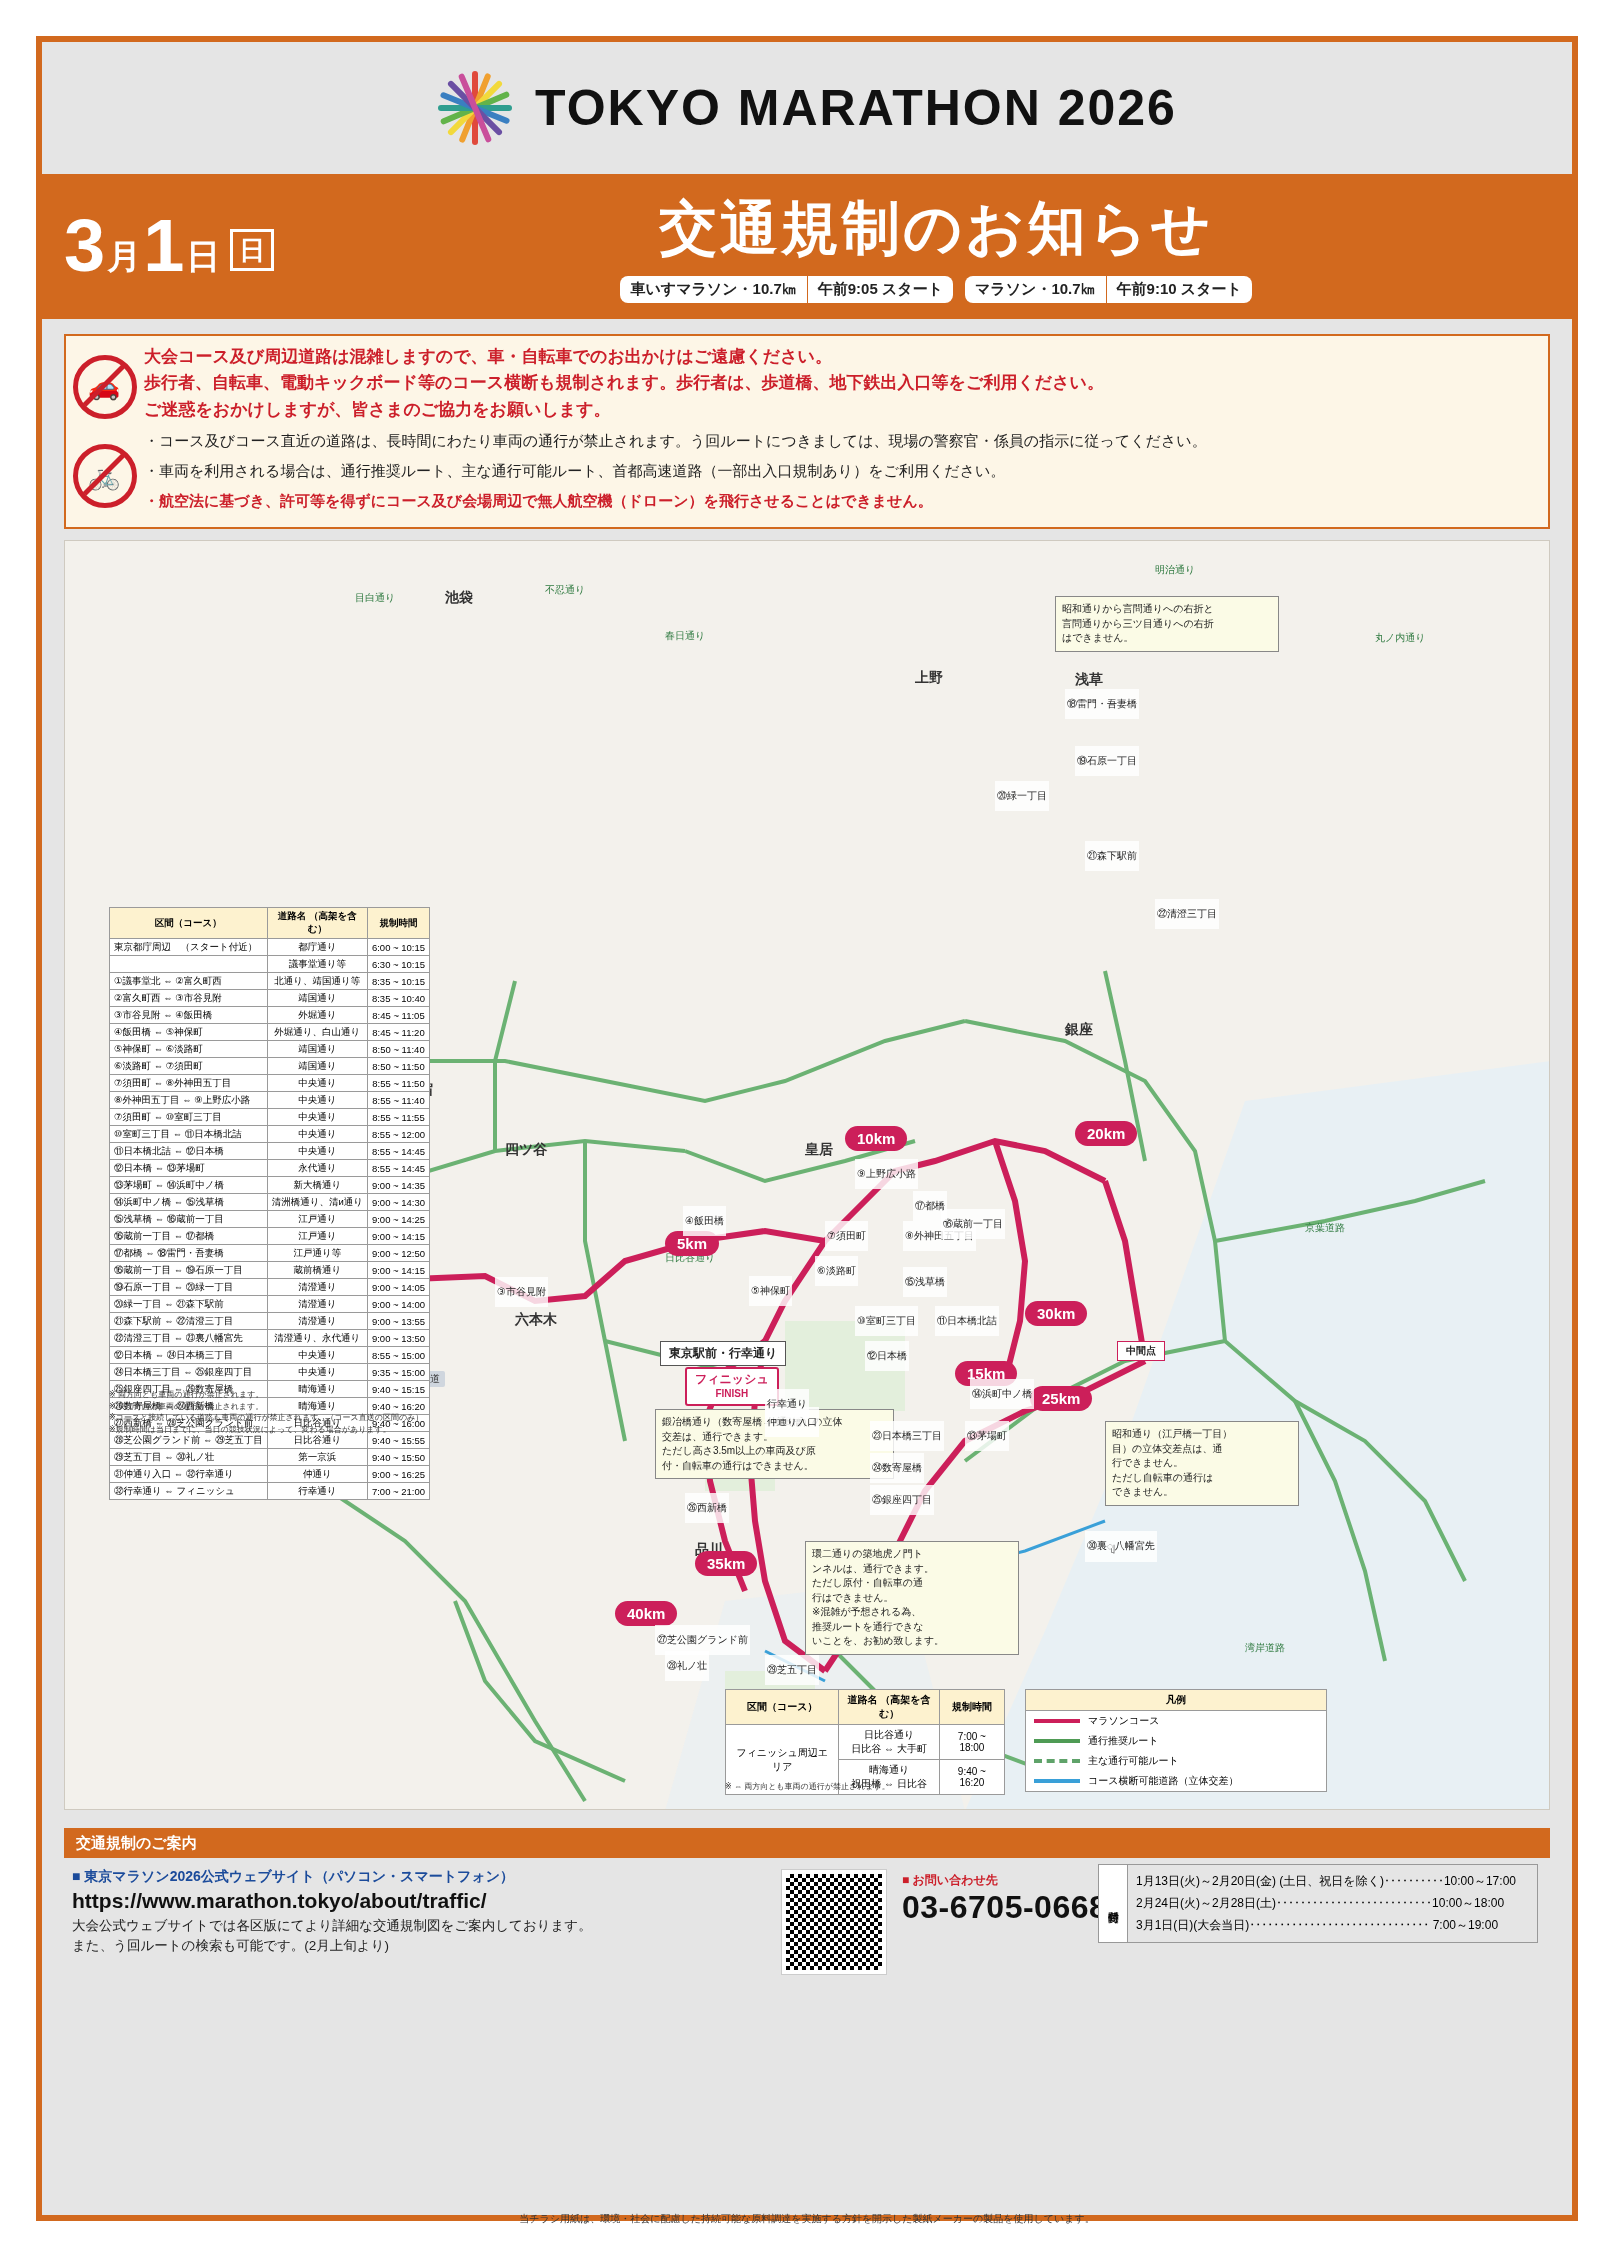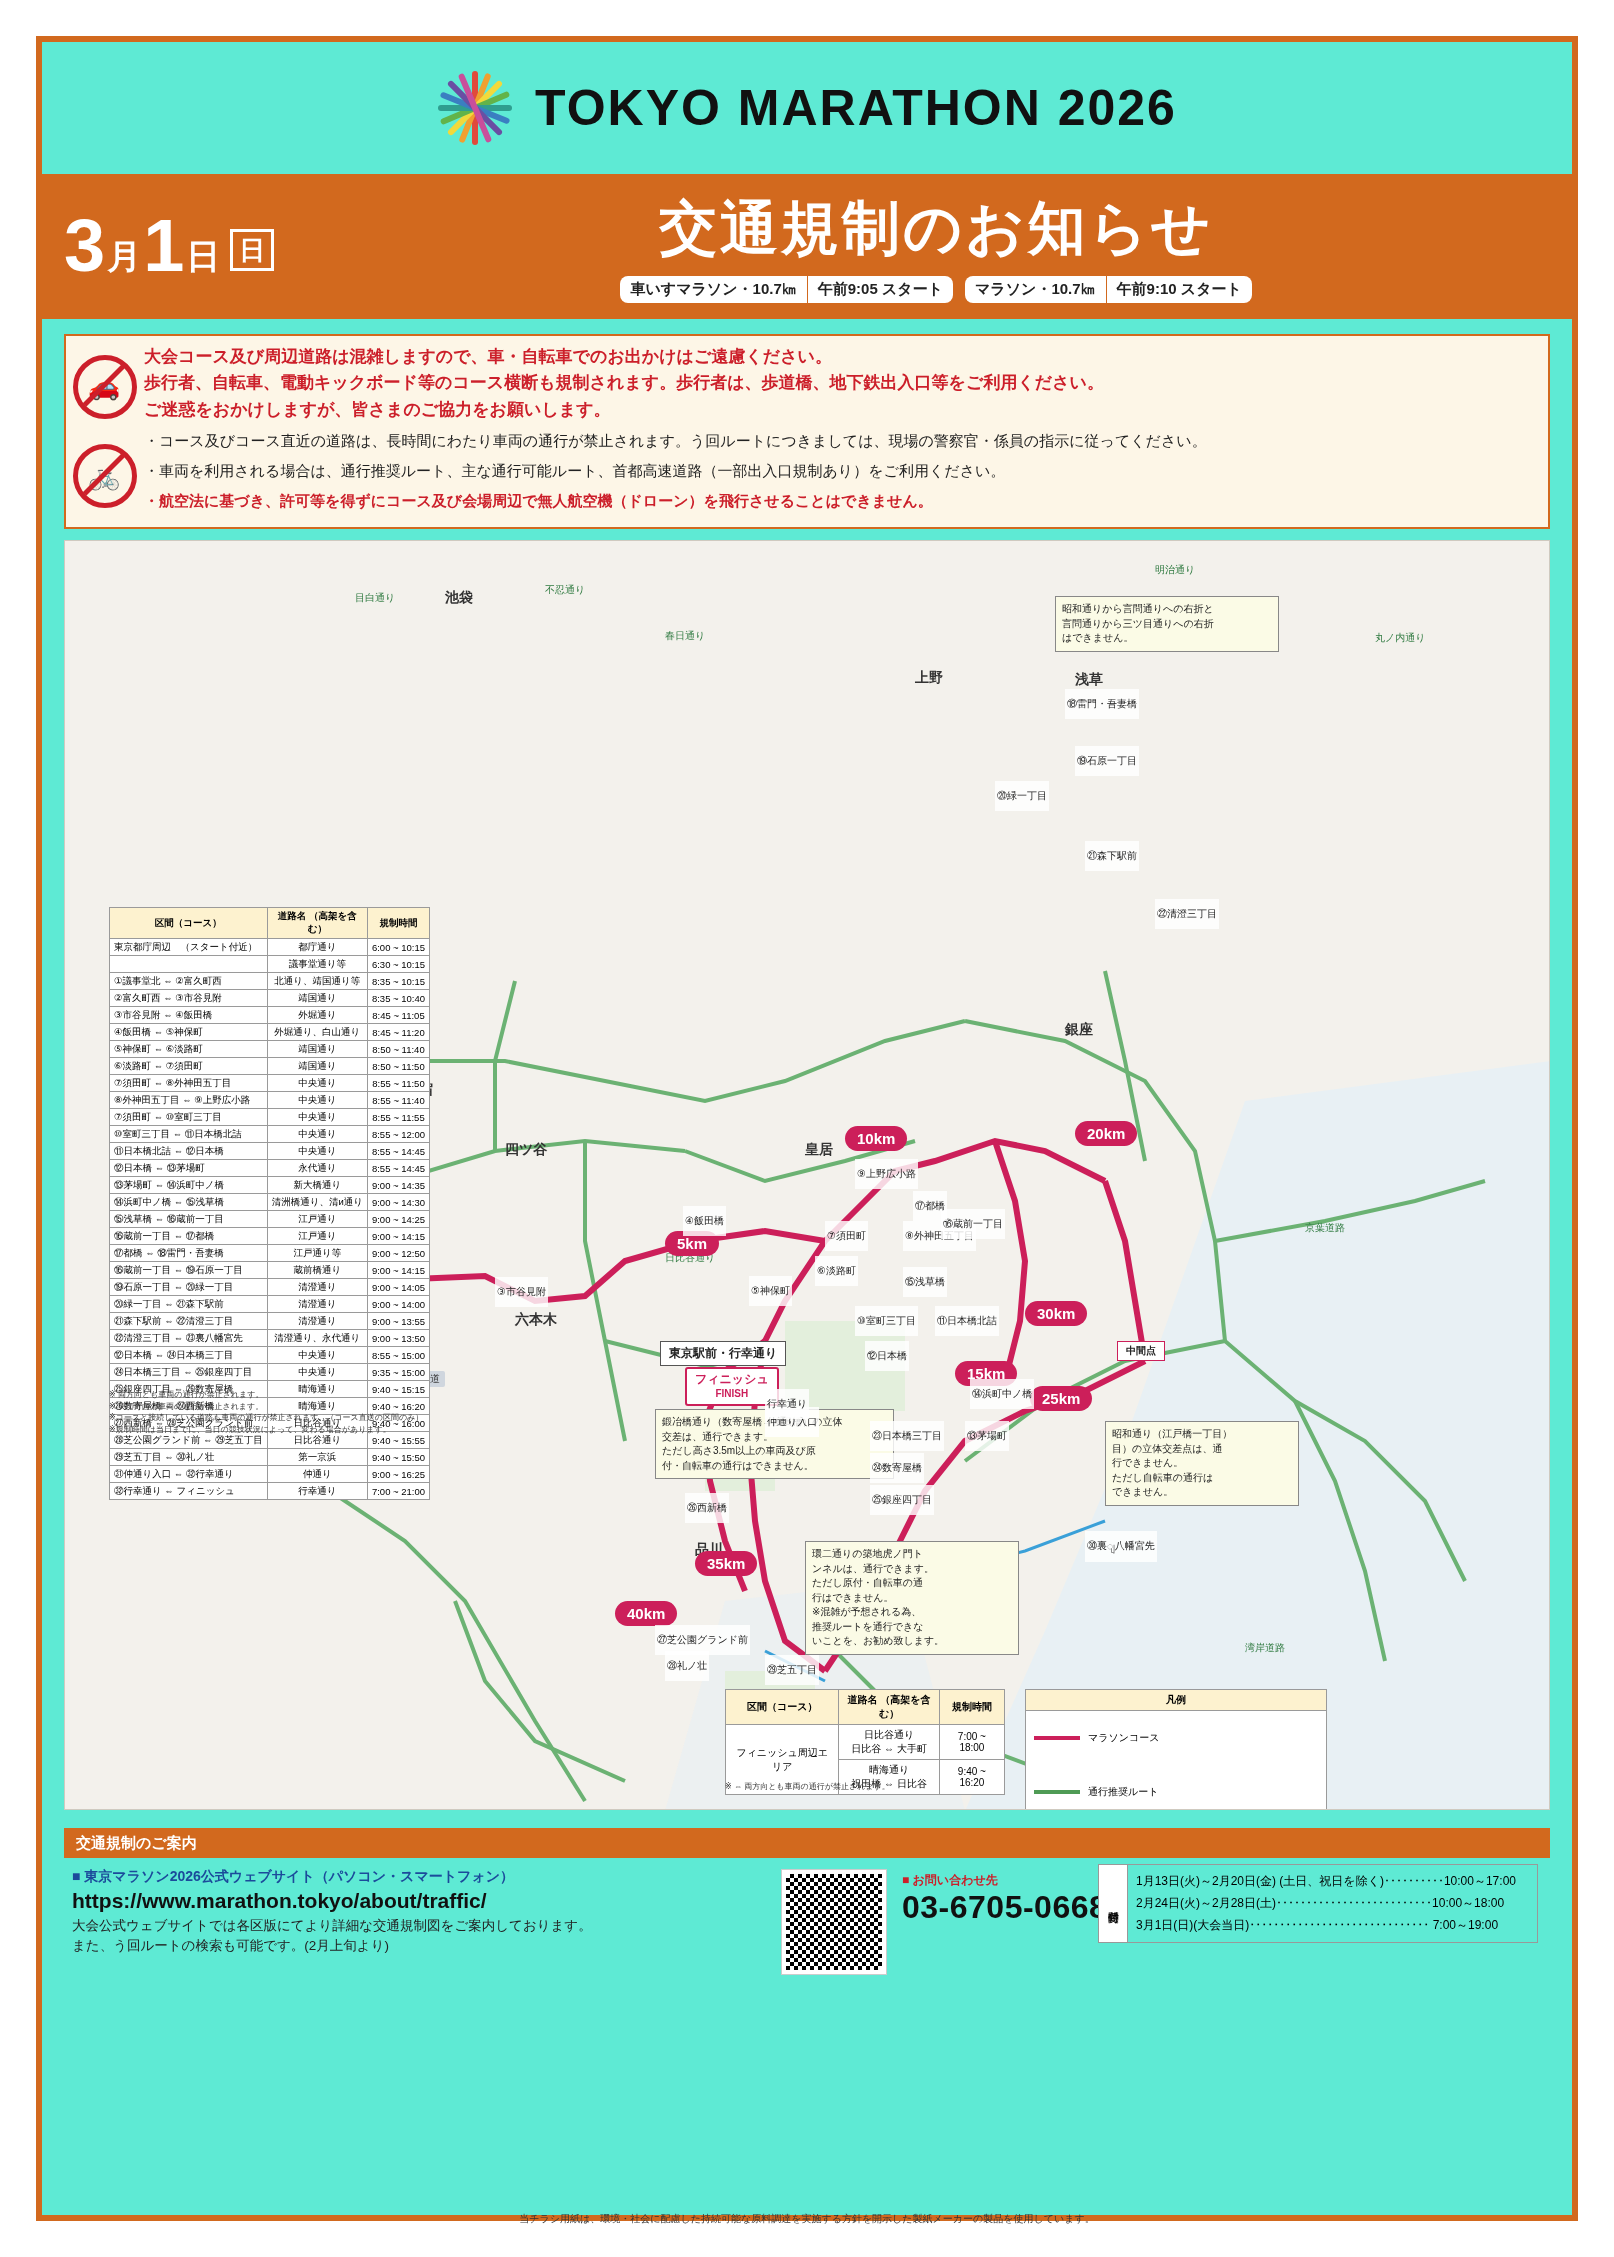--- a/index.html
+++ b/index.html
@@ -1,18 +1,18 @@
 <!DOCTYPE html>
 <html><head>
 <meta charset="utf-8">
 <style>
   html,body{margin:0;padding:0;background:#ffffff;}
   body{font-family:"Liberation Sans","DejaVu Sans",sans-serif;}
   .page{position:relative;width:1614px;height:2257px;background:#ffffff;overflow:hidden;}
-  .frame{position:absolute;left:36px;top:36px;width:1542px;height:2185px;border:6px solid #d2691e;box-sizing:border-box;background:#5eead4;}
+  .frame{position:absolute;left:36px;top:36px;width:1542px;height:2185px;border:6px solid #d2691e;box-sizing:border-box;background:#e5e5e5;}
 
   
   .hdr{position:absolute;left:0;top:0;width:100%;height:132px;display:flex;align-items:center;justify-content:center;gap:22px;}
   .logo{width:76px;height:76px;position:relative;}
   .logo span{position:absolute;left:50%;top:50%;width:6px;height:74px;margin-left:-3px;margin-top:-37px;border-radius:3px;}
   .title-main{font-size:50px;font-weight:bold;letter-spacing:2px;color:#111;}
 
   .band{position:absolute;left:0;top:132px;width:100%;height:145px;background:#d2691e;color:#fff;display:flex;align-items:center;}
   .date-box{margin-left:22px;display:flex;align-items:flex-end;color:#fff;font-weight:bold;}
   .d-num{font-size:74px;line-height:.92;}
@@ -57,21 +57,21 @@
   .ttbl td.c{text-align:center;}
   .tnote{position:absolute;font-size:8px;line-height:1.45;color:#333;}
 
   .ftbl{position:absolute;border-collapse:collapse;background:#fff;font-size:10px;}
   .ftbl th{background:#fdf2cf;border:1px solid #9a9a9a;padding:3px;font-weight:bold;text-align:center;}
   .ftbl td{border:1px solid #9a9a9a;padding:3px 6px;text-align:center;}
   .fnote{position:absolute;font-size:8px;color:#333;}
 
   .legend{position:absolute;background:#fff;border:1px solid #9a9a9a;font-size:10px;}
   .legend .lh{background:#fdf2cf;border-bottom:1px solid #9a9a9a;text-align:center;font-weight:bold;padding:3px;}
-  .lrow{display:flex;align-items:center;gap:8px;padding:20px 8px;}
+  .lrow{display:flex;align-items:center;gap:8px;padding:3px 8px;}
   .swatch{width:46px;height:0;border-top-width:4px;border-top-style:solid;}
 
   
   .fbar{position:absolute;left:22px;top:1786px;width:1486px;height:30px;background:#d2691e;color:#fff;font-size:15px;font-weight:bold;display:flex;align-items:center;padding-left:12px;box-sizing:border-box;}
   .foot{position:absolute;left:22px;top:1816px;width:1486px;height:170px;}
   .f-left{position:absolute;left:8px;top:10px;width:700px;}
   .f-site{font-size:14px;font-weight:bold;color:#1b4b9b;}
   .f-url{font-size:21px;font-weight:bold;color:#111;margin:3px 0;}
   .f-desc{font-size:13.5px;color:#222;line-height:1.5;}
   .qr{position:absolute;left:718px;top:12px;width:96px;height:96px;background:

